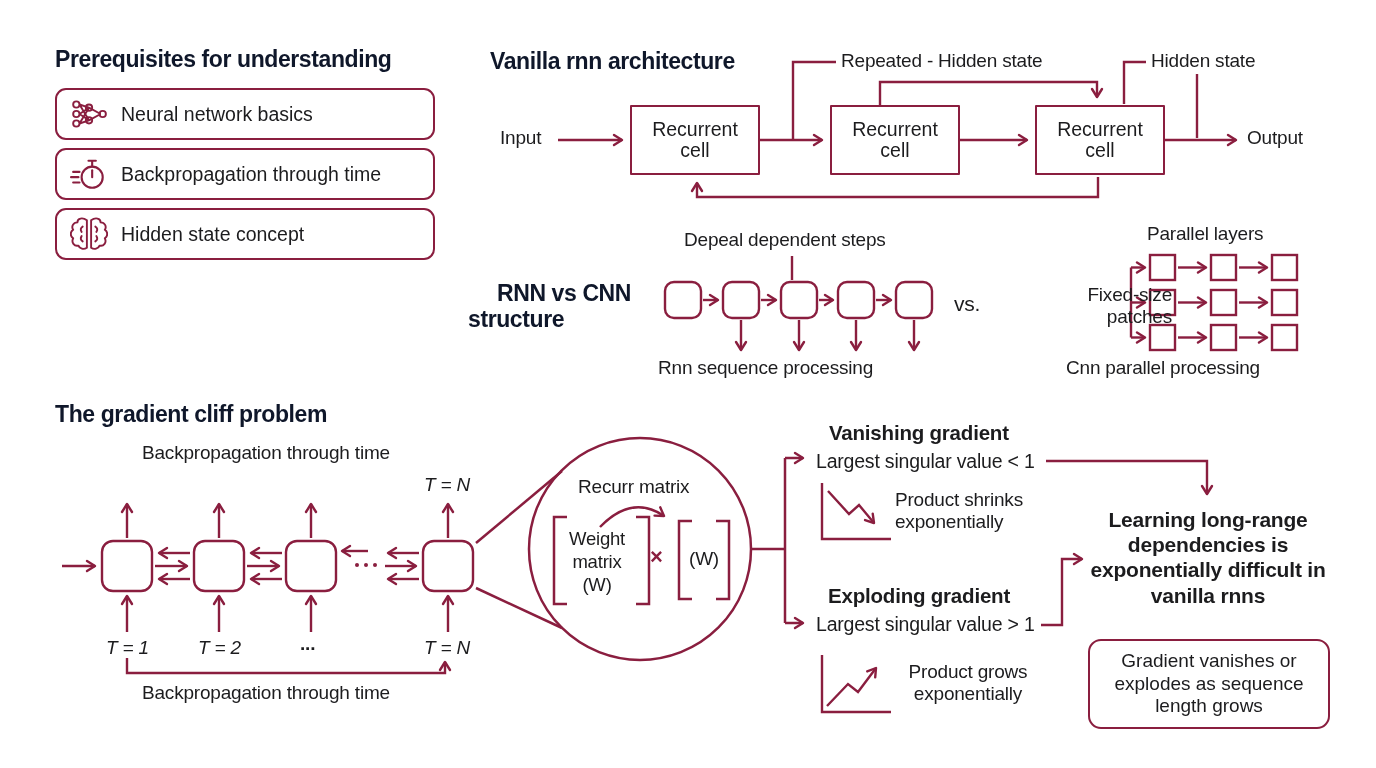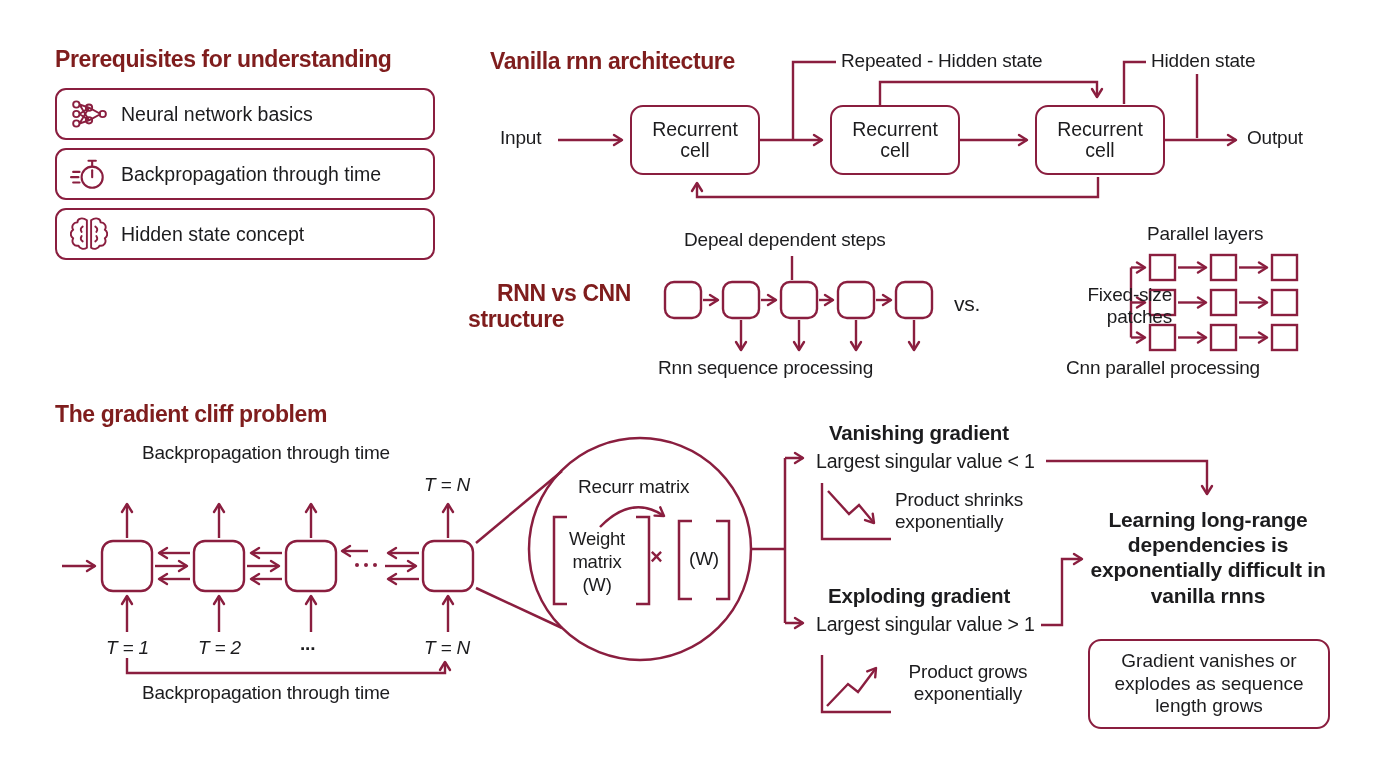--- a/index.html
+++ b/index.html
@@ -2,35 +2,35 @@
 <html><head>
 <meta charset="utf-8">
 <style>
   html,body{margin:0;padding:0;background:#e8e8e8;}
   .canvas{
     position:relative;width:1376px;height:768px;background:#ffffff;
     font-family:"Liberation Sans", sans-serif;color:#1c1c1e;overflow:hidden;
   }
   .t{position:absolute;white-space:nowrap;letter-spacing:-0.2px;line-height:1.15;}
   .b{font-weight:bold;}
-  .h1{font-size:23px;font-weight:bold;letter-spacing:-0.4px;color:#7f1d1d;}
+  .h1{font-size:23px;font-weight:bold;letter-spacing:-0.4px;color:#0f172a;}
   .lbl{font-size:19px;}
   .wrap{white-space:normal;text-align:center;}
   .maroon{color:#8A1E3F;}
   .lines{position:absolute;left:0;top:0;}
   .prereq-box{
     position:absolute;left:55px;width:380px;height:52px;
     border:2.5px solid #8A1E3F;border-radius:11px;background:#fff;
     display:flex;align-items:center;box-sizing:border-box;
   }
   .prereq-box .icn{margin-left:13px;flex:0 0 auto;}
   .prereq-box .txt{margin-left:13px;font-size:19.5px;}
   .cell{
     position:absolute;top:105px;width:130px;height:70px;
-    border:2.5px solid #8A1E3F;border-radius:13px;background:#fff;
+    border:2.5px solid #8A1E3F;border-radius:1px;background:#fff;
     display:flex;align-items:center;justify-content:center;box-sizing:border-box;
   }
   .cell .txt{width:98px;text-align:center;white-space:normal;font-size:19.5px;line-height:1.1;}
   .summary-box{
     position:absolute;left:1088px;top:639px;width:242px;height:90px;
     border:2.5px solid #8A1E3F;border-radius:13px;background:#fff;
     display:flex;align-items:center;justify-content:center;box-sizing:border-box;
   }
   .summary-box .txt{width:212px;text-align:center;white-space:normal;font-size:19px;line-height:1.2;}
 </style>

